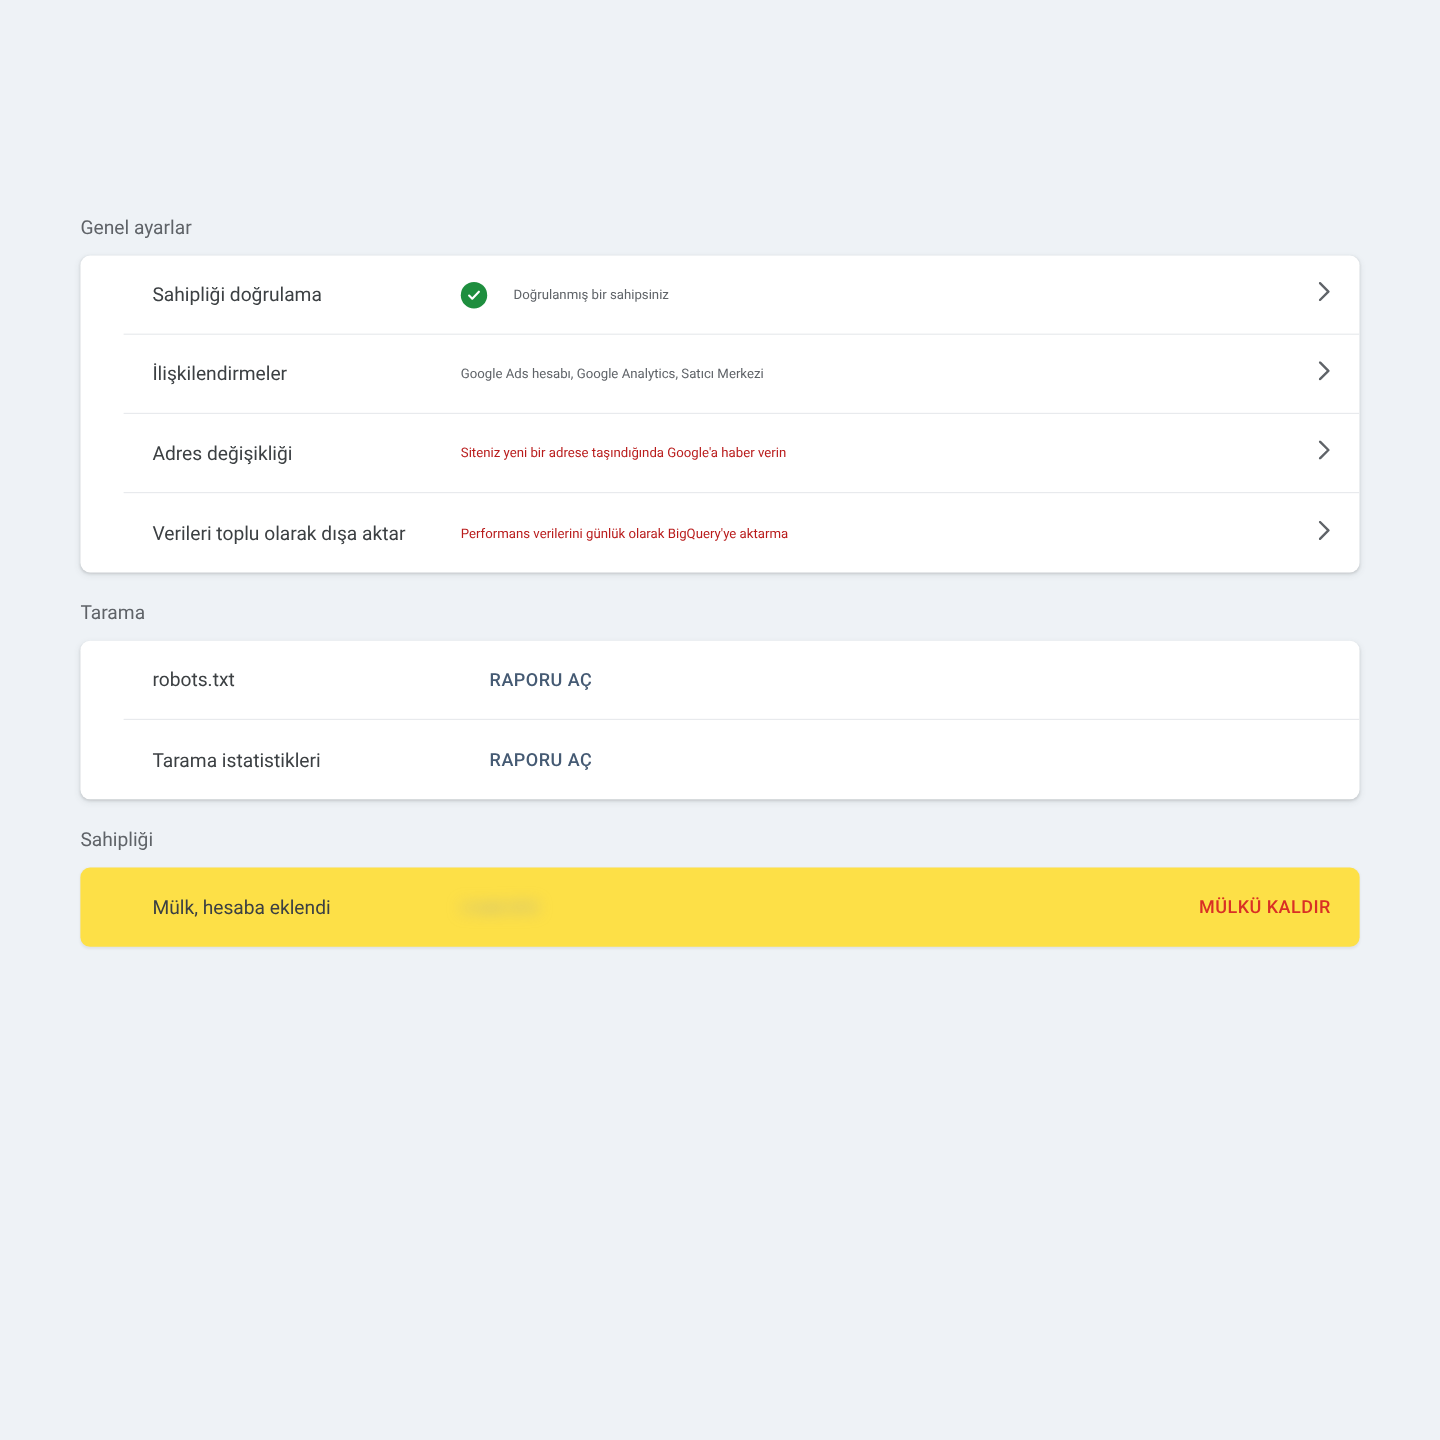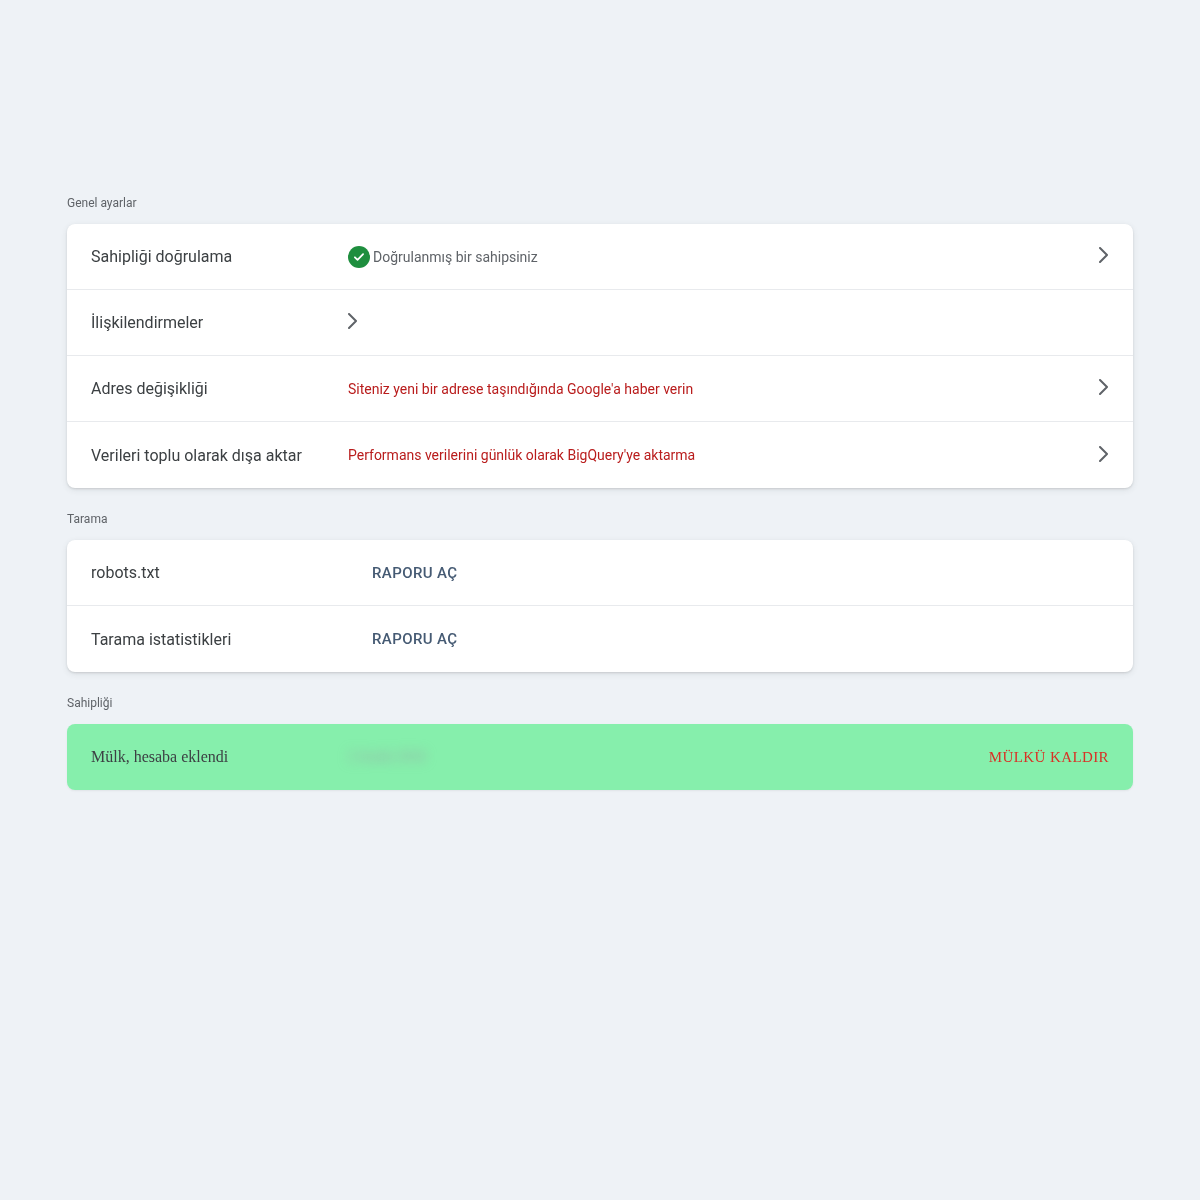--- a/index.html
+++ b/index.html
@@ -10,57 +10,57 @@
     body {
       font-family: Roboto, Arial, sans-serif;
       background: #eef2f6;
       width: 1200px;
       height: 1200px;
       padding: 180px 67px 0 67px;
       color: #3c4043;
       -webkit-font-smoothing: antialiased;
     }
     .section-title {
-      font-size: 12px;
+      font-size: 16px;
       color: #5f6368;
       margin-bottom: 14px;
       font-weight: 400;
-      margin-top: 16px;
     }
     .card {
       background: #fff;
       border-radius: 8px;
       box-shadow: 0 1px 2px rgba(60,64,67,0.15), 0 2px 6px rgba(60,64,67,0.1);
       margin-bottom: 24px;
       overflow: hidden;
     }
     .row {
       display: flex;
       align-items: center;
       padding: 0 24px;
       height: 66px;
       border-bottom: 1px solid #e8eaed;
       cursor: pointer;
+      margin-left: 36px;
     }
     .row:last-child {
       border-bottom: none;
     }
     .row-label {
       width: 257px;
       font-size: 16px;
       color: #3c4043;
       font-weight: 400;
     }
     .row-value {
       flex: 1;
-      font-size: 14px;
+      font-size: 11px;
       color: #5f6368;
       display: flex;
       align-items: center;
-      gap: 3px;
+      gap: 22px;
     }
     .row-value.muted {
       color: #b91c1c;
     }
     .blurred {
       filter: blur(6px);
       color: #9aa0a6;
     }
     .chevron {
       color: #5f6368;
@@ -87,23 +87,22 @@
       letter-spacing: 0.4px;
       color: #455a73;
       cursor: pointer;
       flex-shrink: 0;
       padding-left: 24px;
     }
     .action-link.danger {
       color: #d93025;
     }
     .card.about-card {
-      background: #86efac;
+      background: #fde047;
       box-shadow: 0 1px 2px rgba(60,64,67,0.08);
-      font-family: Liberation Serif, serif;
     }
     .about-card .row {
       border-bottom: none;
     }
   </style>
 </head>
 <body>
 
 <div class="section-title">Genel ayarlar</div>
 <div class="card">
@@ -121,20 +120,23 @@
     <span class="chevron">
       <svg width="10" height="16" viewBox="0 0 10 16">
           <path d="M1 1L8 8L1 15" stroke="#5f6368" stroke-width="2" fill="none" stroke-linecap="round" stroke-linejoin="round"></path>
         </svg>
     </span>
   </div>
 
 
   <div class="row">
     <div class="row-label">İlişkilendirmeler</div>
+    <div class="row-value">
+      <span>Google Ads hesabı, Google Analytics, Satıcı Merkezi</span>
+    </div>
     <span class="chevron">
       <svg width="10" height="16" viewBox="0 0 10 16">
           <path d="M1 1L8 8L1 15" stroke="#5f6368" stroke-width="2" fill="none" stroke-linecap="round" stroke-linejoin="round"></path>
         </svg>
     </span>
   </div>
 
   <div class="row">
     <div class="row-label">Adres değişikliği</div>
     <div class="row-value muted">

